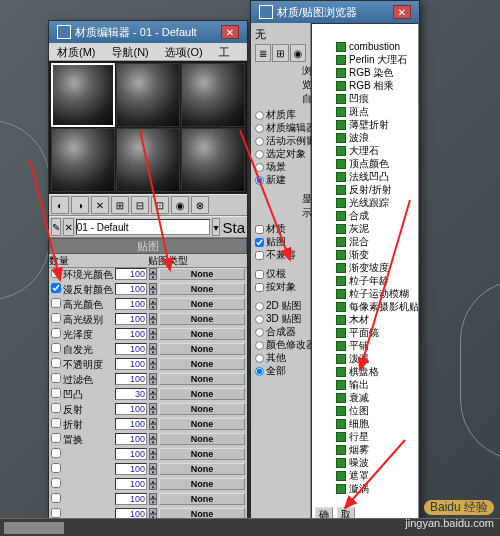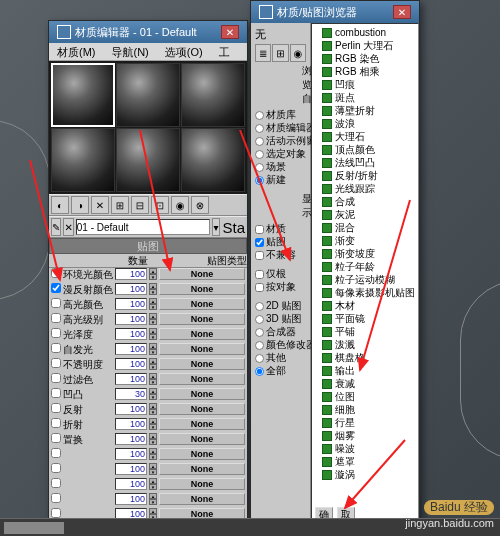--- a/index.html
+++ b/index.html
@@ -20,37 +20,37 @@
 .sphere-area { background: #1a1a1a; padding: 2px; display: grid; grid-template-columns: repeat(3, 1fr); grid-template-rows: repeat(2, 64px); gap: 1px; }
 .sphere { background: radial-gradient(circle at 35% 30%, #a8a8a8 0%, #606060 30%, #202020 70%, #0a0a0a 100%); border: 1px solid #333; }
 .sphere.selected { border: 2px solid #fff; }
 .toolbar-row { height: 22px; background: #c8c8c8; border-top: 1px solid #e8e8e8; border-bottom: 1px solid #888; display: flex; align-items: center; padding: 0 2px; gap: 2px; }
 .tool-icon { width: 18px; height: 18px; background: #d0d0d0; border: 1px solid #888; cursor: pointer; font-size: 10px; display: flex; align-items: center; justify-content: center; }
 .mat-select { flex: 1; height: 16px; font-size: 10px; background: #fff; border: 1px inset #888; }
 
 .panel-header { height: 16px; background: #7a7a7a; color: #d0d0d0; font-size: 11px; text-align: center; border: 1px solid #5a5a5a; cursor: pointer; }
 .map-table { background: #c8c8c8; font-size: 10px; }
 .map-header { display: flex; height: 14px; border-bottom: 1px solid #888; }
-.map-header span { flex: 1; text-align: right; color: #000; }
+.map-header span { flex: 1; text-align: left; color: #000; }
 .map-row { display: flex; align-items: flex-start; height: 15px; padding: 0 2px; gap: 2px; }
 .map-row input[type=checkbox] { width: 10px; height: 10px; }
 .map-label { width: 50px; font-size: 10px; color: #000; overflow: hidden; white-space: nowrap; }
 .map-spin { width: 32px; height: 12px; background: #fff; border: 1px inset #888; font-size: 9px; text-align: right; padding-right: 1px; color: #22a; }
 .map-arrows { width: 8px; display: flex; flex-direction: column; }
 .map-arrows span { height: 6px; background: #b0b0b0; border: 1px solid #666; font-size: 5px; line-height: 4px; text-align: center; }
 .map-btn { flex: 1; height: 12px; background: #c0c0c0; border: 1px outset #ddd; font-size: 9px; text-align: center; color: #000; cursor: pointer; font-weight: bold; }
 
 .browser { left: 250px; top: 0; width: 170px; height: 530px; }
 .browser-body { display: flex; height: calc(100% - 22px); background: #c8c8c8; }
 .browse-left { width: 60px; padding: 4px; font-size: 10px; color: #000; border-right: 1px solid #888; }
 .browse-group { margin-bottom: 6px; }
 .browse-group .gtitle { font-size: 10px; margin-bottom: 2px; margin-left: 47px; }
 .browse-group label { display: block; font-size: 10px; line-height: 13px; white-space: nowrap; }
 .browse-group input { width: 9px; height: 9px; vertical-align: middle; margin-right: 2px; }
-.tree-area { flex: 1; background: #fff; border: 1px inset #888; overflow: auto; padding: 2px; font-size: 10px; }
+.tree-area { flex: 1; background: #fff; border: 1px inset #888; overflow: auto; padding: 16px; font-size: 10px; }
 .tree-item { display: flex; align-items: center; height: 13px; padding-left: 8px; cursor: pointer; color: #000; white-space: nowrap; }
 .tree-item .ticon { width: 10px; height: 10px; background: #2a8a2a; margin-right: 3px; border: 1px solid #1a5a1a; flex-shrink: 0; }
 .browser-btns { position: absolute; bottom: 6px; left: 50%; transform: translateX(-50%); display: flex; gap: 4px; }
 .browser-btns button { width: 18px; height: 16px; font-size: 10px; background: #d0d0d0; border: 1px outset #e0e0e0; cursor: pointer; }
 
 .timeline { position: absolute; bottom: 0; left: 0; right: 0; height: 18px; background: #3a3a3a; border-top: 1px solid #666; display: flex; align-items: center; }
 .tl-slider { width: 60px; height: 12px; background: #888; margin-left: 4px; }
 
 .arrow { position: absolute; pointer-events: none; }
 .watermark { position: absolute; right: 6px; bottom: 6px; color: #fff; font-size: 11px; opacity: 0.85; text-align: right; line-height: 13px; }

